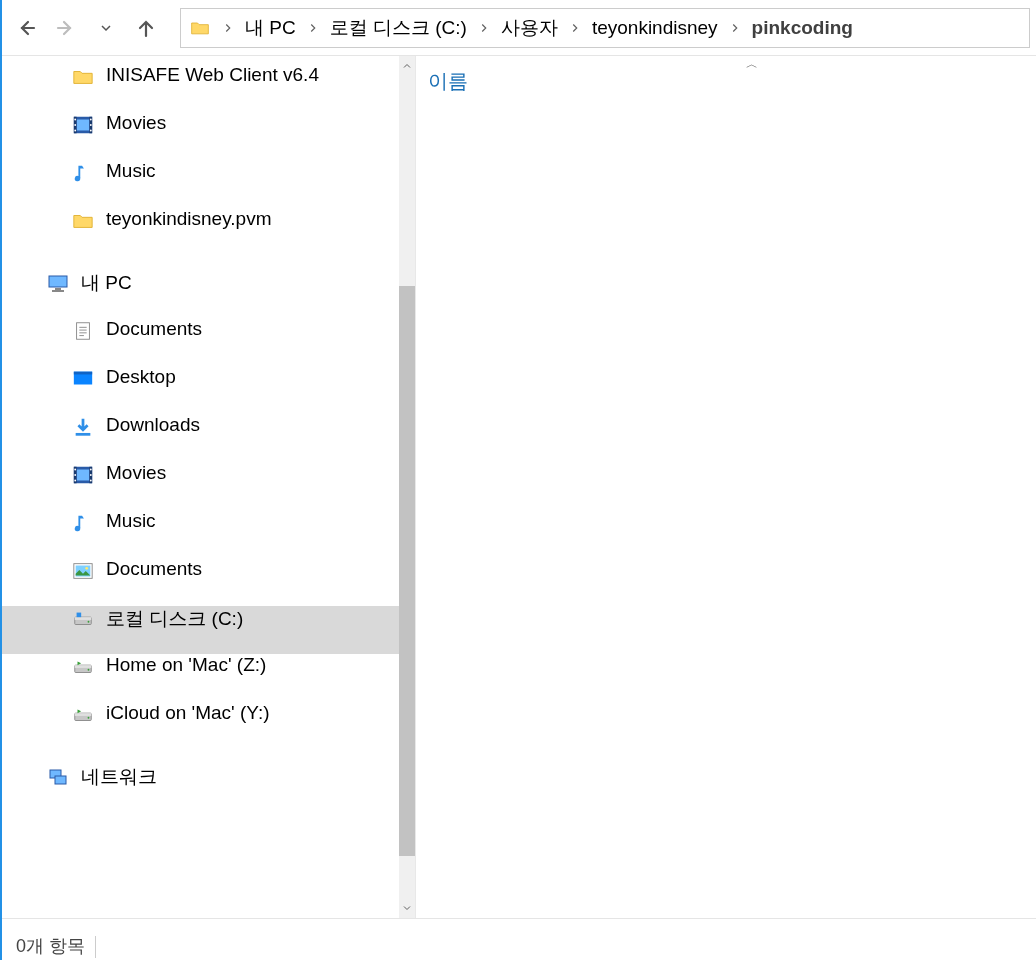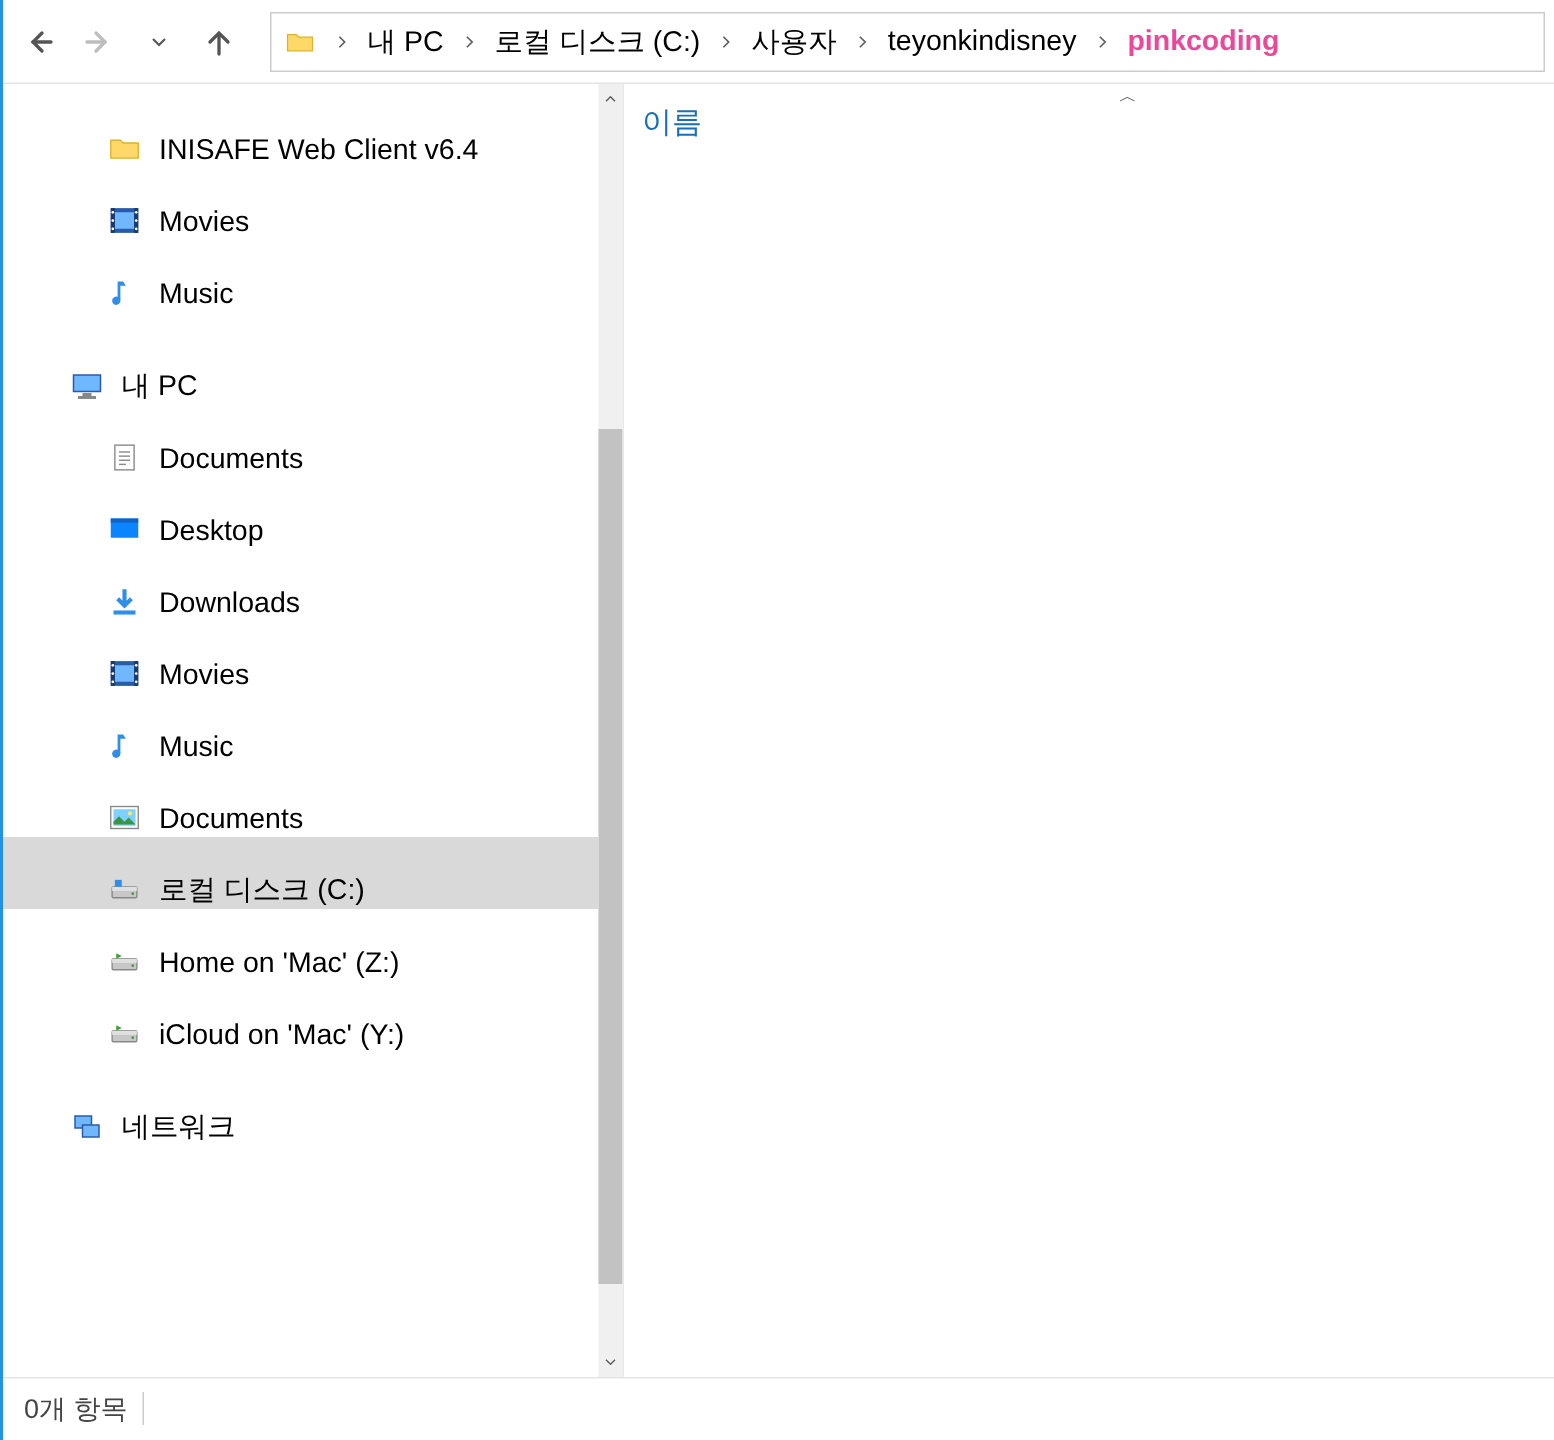--- a/index.html
+++ b/index.html
@@ -46,21 +46,21 @@
     align-items: center;
     padding: 0 6px;
     height: 100%;
   }
   .crumb-sep {
     display: flex;
     align-items: center;
     padding: 0 4px;
     color: #606060;
   }
-  .crumb.last { font-weight: 600; color: #ec4899; }
+  .crumb.last { font-weight: 600; color: #404040; }
   
   .main {
     display: flex;
     height: 862px;
   }
   .left {
     width: 413px;
     position: relative;
     display: flex;
   }
@@ -86,21 +86,21 @@
   .scroll-down { position: absolute; bottom: 0; width: 100%; }
   .scroll-thumb {
     position: absolute;
     left: 0; right: 0;
     top: 230px;
     height: 570px;
     background: #c2c2c2;
   }
   .row {
     display: flex;
-    align-items: flex-end;
+    align-items: flex-start;
     height: 48px;
     padding-left: 68px;
     gap: 10px;
   }
   .row.depth0 { padding-left: 43px; }
   .row.selected { background: #d9d9d9; }
   .ic { width: 26px; height: 26px; display: flex; align-items: center; justify-content: center; }
   .ic svg { display: block; }
   .spacer { height: 14px; }
   
@@ -121,21 +121,21 @@
     top: 0px;
     left: 330px;
     color: #606060;
     font-size: 12px;
   }
   
   .statusbar {
     height: 40px;
     border-top: 1px solid #e5e5e5;
     display: flex;
-    align-items: center;
+    align-items: flex-end;
     padding-left: 14px;
     font-size: 18px;
     color: #444;
   }
   .stat-divider {
     width: 1px;
     height: 22px;
     background: #cccccc;
     margin-left: 10px;
   }
@@ -317,20 +317,28 @@
           </span>
         <span>Movies</span>
       </div>
       <div class="row">
         <span class="ic">
             <svg width="22" height="22">
               <use href="#i-music"></use>
             </svg>
           </span>
         <span>Music</span>
+      </div>
+      <div class="row">
+        <span class="ic">
+            <svg width="22" height="22">
+              <use href="#i-folder"></use>
+            </svg>
+          </span>
+        <span>teyonkindisney.pvm</span>
       </div>
 
       <div class="spacer"></div>
 
       <div class="row depth0">
         <span class="ic">
             <svg width="24" height="24">
               <use href="#i-pc"></use>
             </svg>
           </span>

